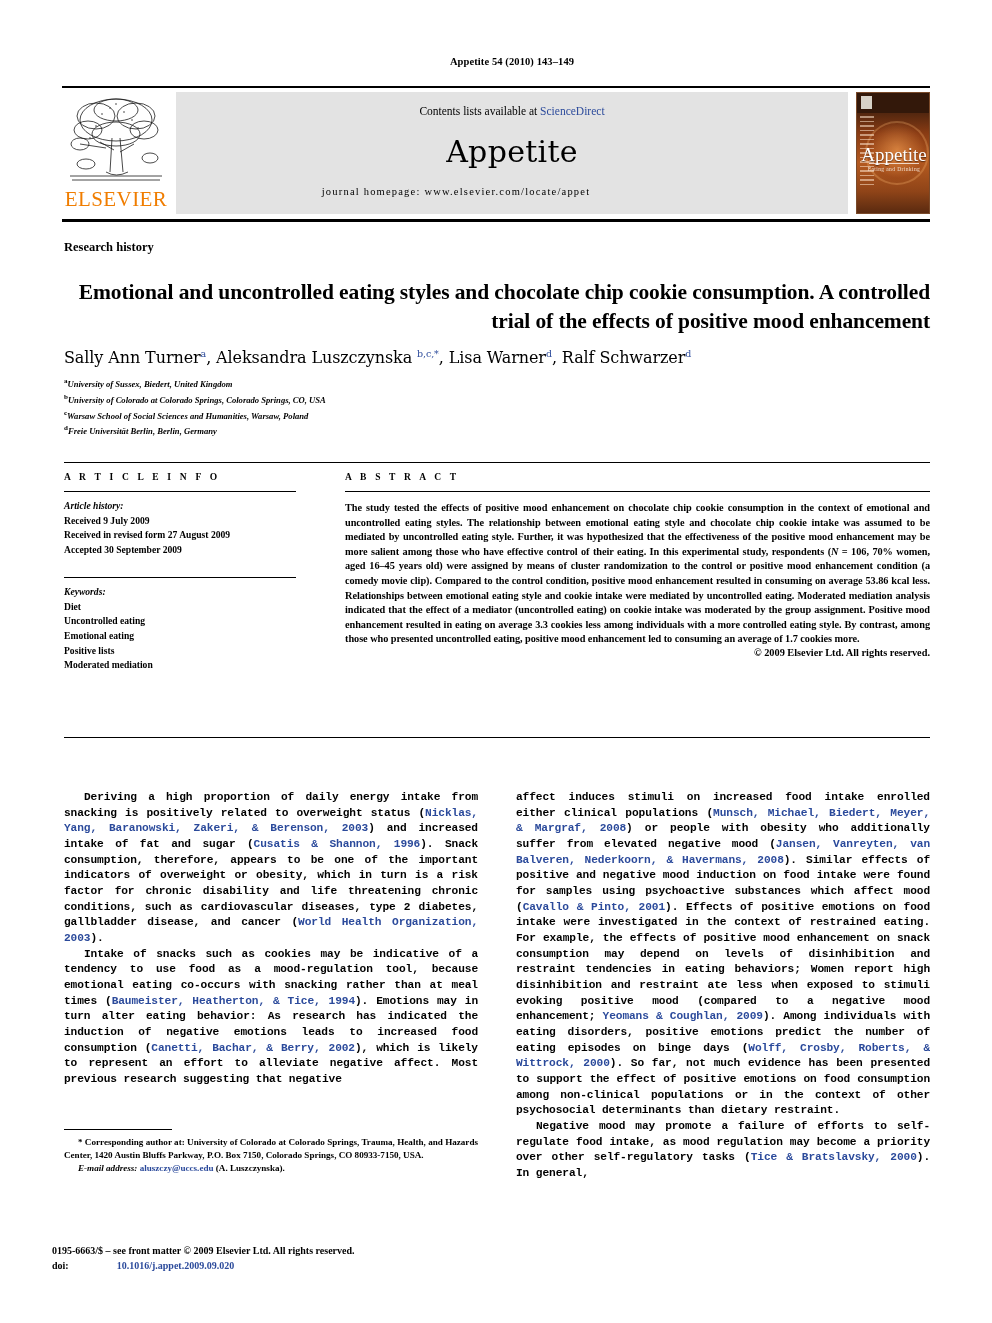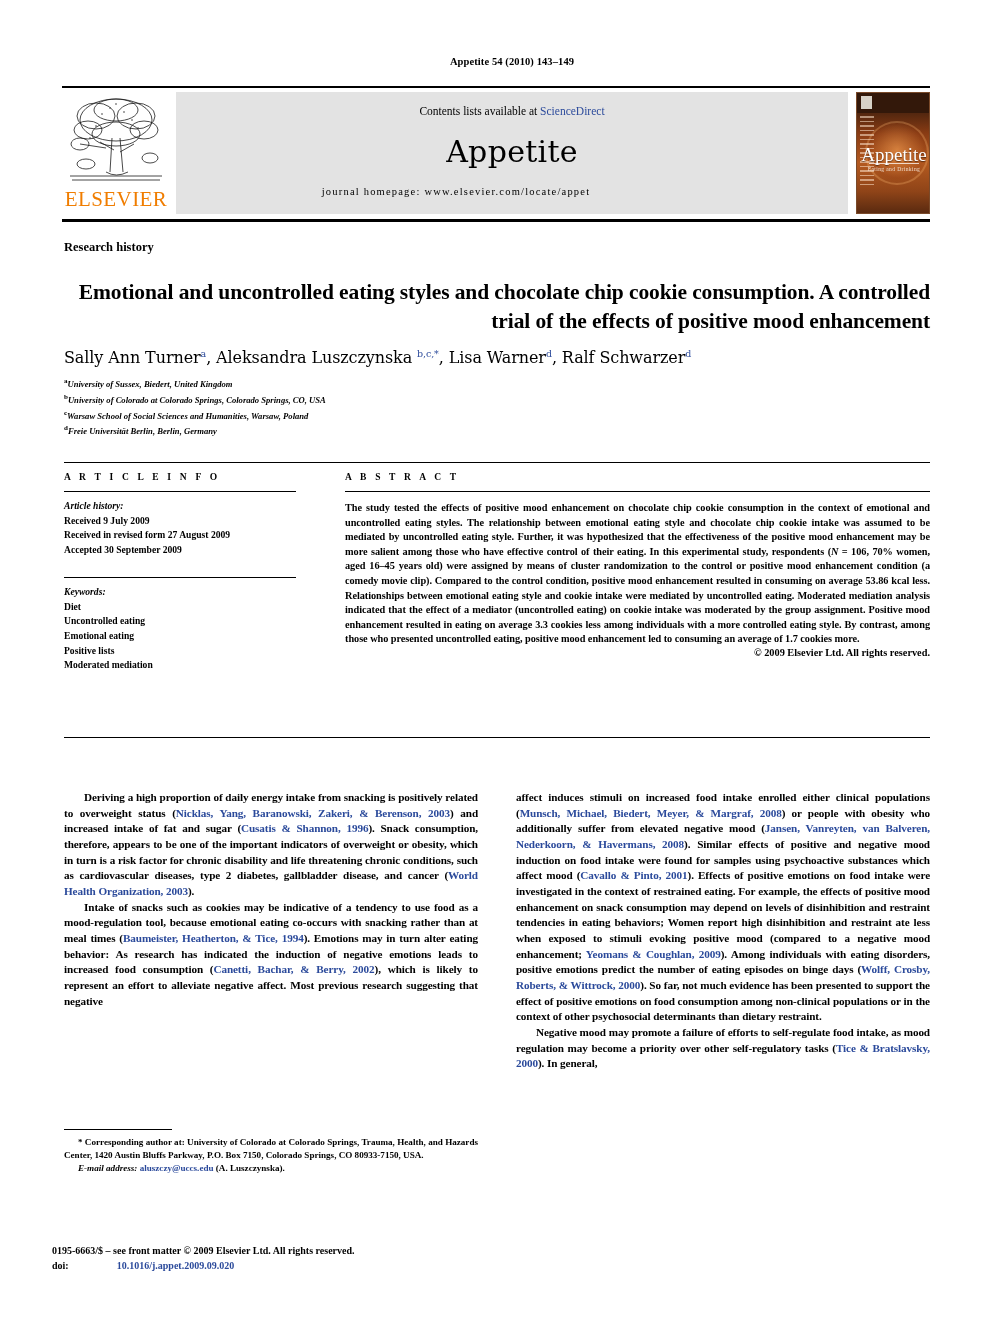--- a/index.html
+++ b/index.html
@@ -251,21 +251,21 @@
     top: 790px;
     width: 414px;
     font-size: 11.2px;
     line-height: 1.40;
     text-align: justify;
     font-weight: bold;
     letter-spacing: -0.1px;
   }
   .body-col.left  { left: 64px; height: 322px; overflow: hidden; }
   .body-col.right { left: 516px; height: 400px; overflow: hidden; }
-  .body-col p { margin: 0; text-indent: 20px; }
+  .body-col p { margin: 0; text-indent: 20px; font-family: Liberation Mono, monospace; }
   .ref { color: #2b4a9b; }
 
   
   .foot-rule {
     position: absolute; left: 64px; top: 1129px;
     width: 108px; height: 1px; background: #000;
   }
   .footnote {
     position: absolute;
     left: 64px; top: 1136px;

